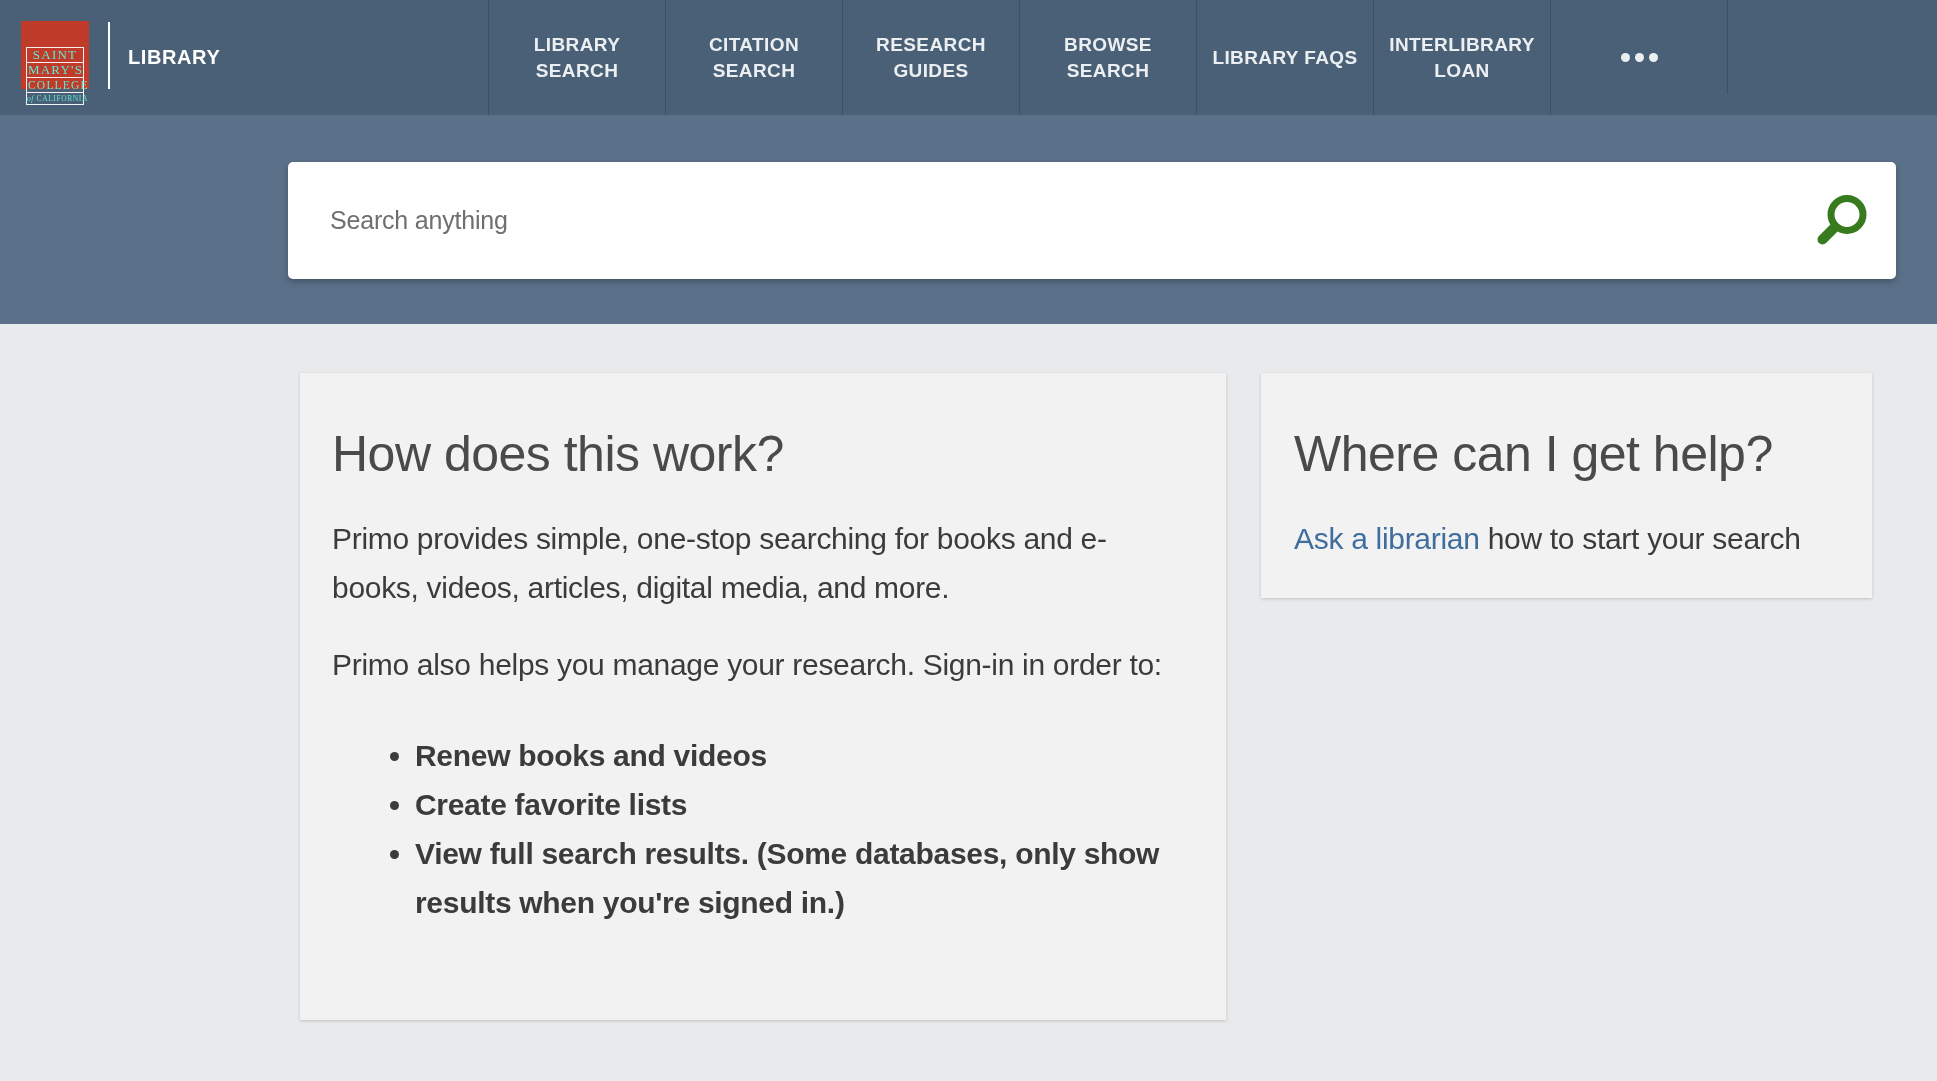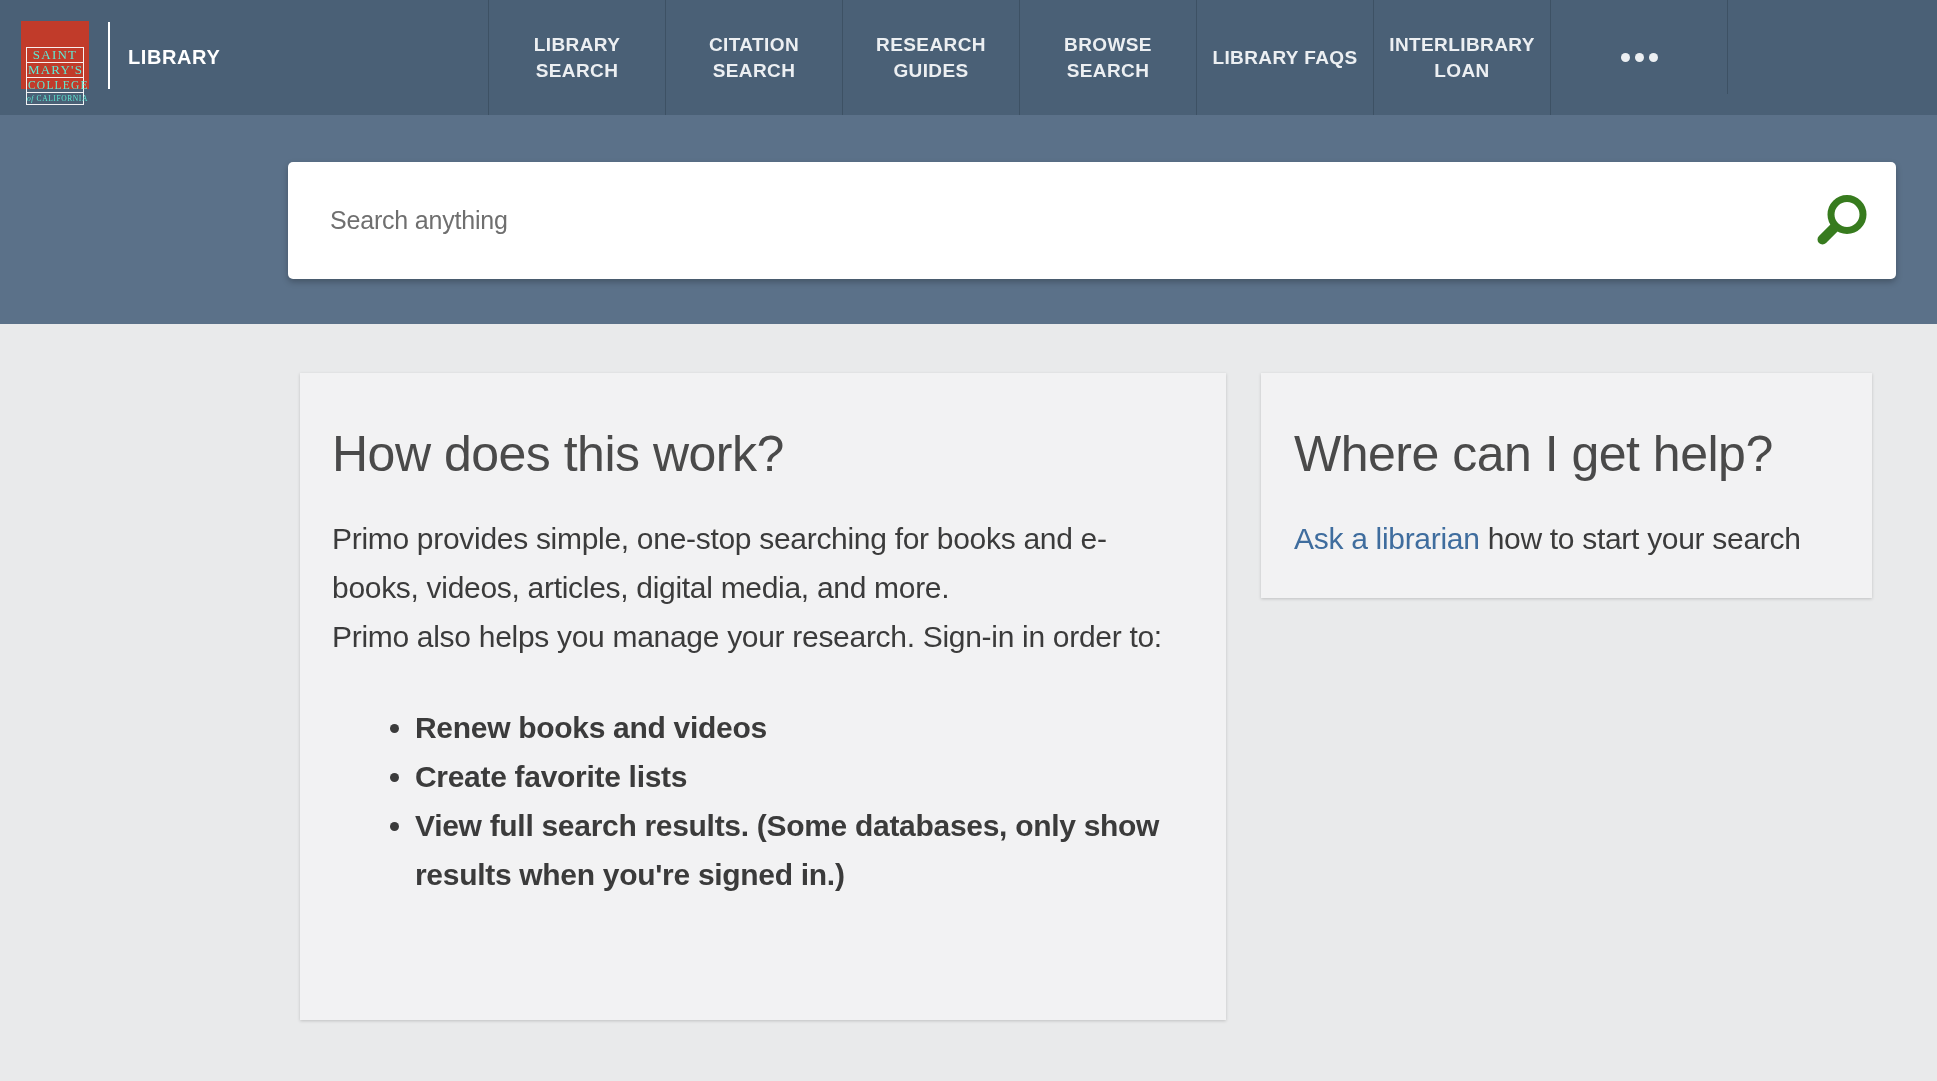--- a/index.html
+++ b/index.html
@@ -128,21 +128,21 @@
   .card h2 {
     font-size: 50px; line-height: 52px;
     font-weight: 400; color: #4A4A4A;
     letter-spacing: -0.5px;
   }
   .card p, .card li {
     font-size: 30px; line-height: 49px;
     color: #3B3B3B; letter-spacing: -0.3px;
   }
   .card-how p.p1 { margin-top: 34px; }
-  .card-how p.p2 { }
+  .card-how p.p2 { margin-top: 28px; }
   .card-how ul { margin-top: 42px; padding-left: 83px; list-style: disc outside; font-weight: bold; }
   .card-help p { margin-top: 34px; }
   .help-link {
     color: #3F6D9E; text-decoration: none; cursor: pointer;
   }
 </style>
 </head>
 <body>
 
 <header class="navbar">

